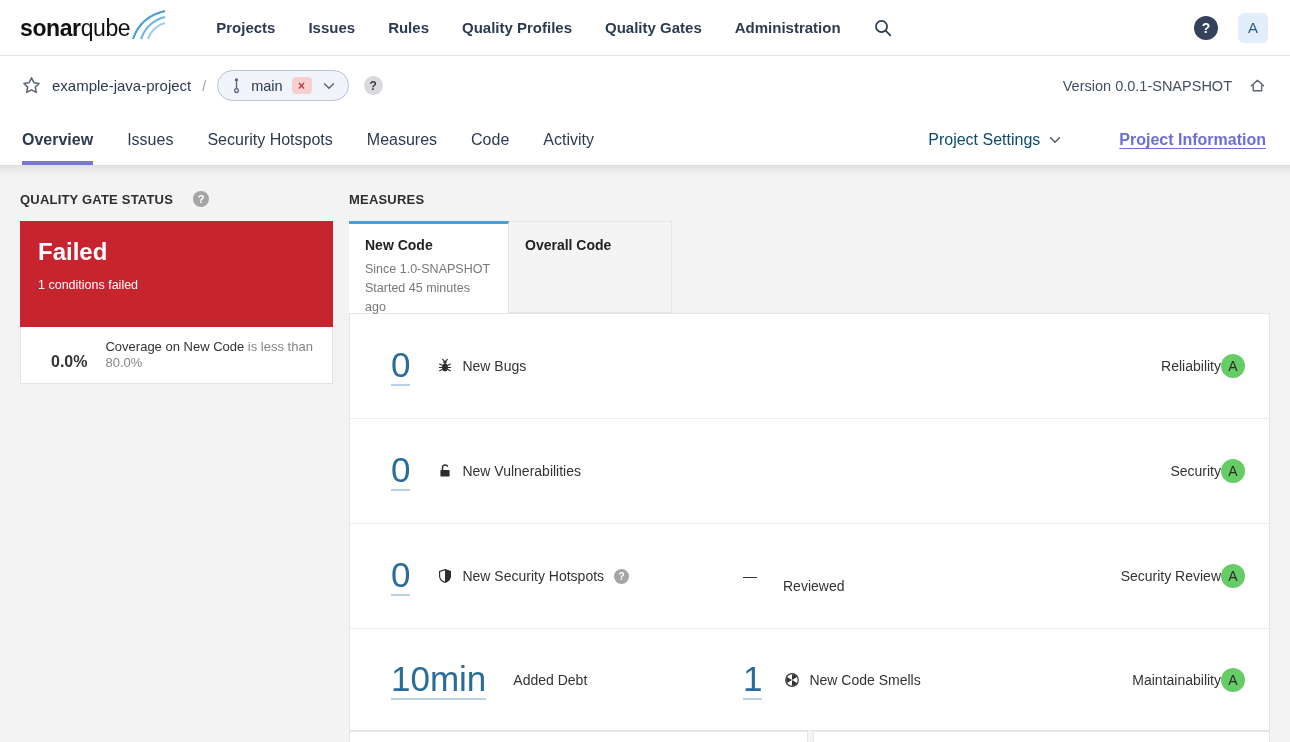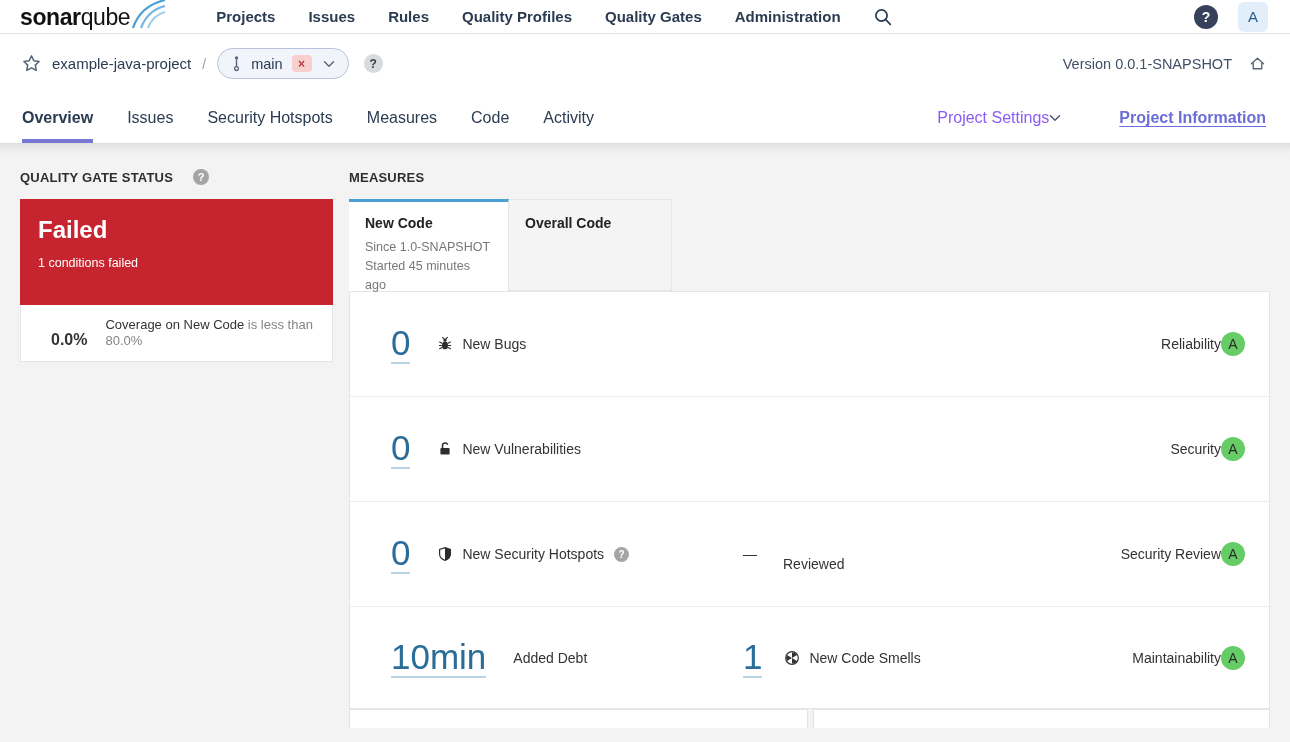--- a/index.html
+++ b/index.html
@@ -6,21 +6,21 @@
   html,body { margin:0; padding:0; }
   body {
     width:1290px; height:742px; overflow:hidden;
     font-family:"Liberation Sans", sans-serif;
     background:#f3f3f3; color:#333;
   }
   svg { display:block; }
 
   
   .topnav {
-    height:34px; background:#fff; border-bottom:1px solid #e3e3e3;
+    height:56px; background:#fff; border-bottom:1px solid #e3e3e3;
     display:flex; align-items:center; padding:0 22px 0 20px;
   }
   .logo { display:flex; align-items:flex-start; margin-right:50px; cursor:pointer; }
   .logo-text { font-size:23px; color:#111; letter-spacing:-0.4px; line-height:30px; }
   .logo-bold { font-weight:700; }
   .logo-light { font-weight:300; }
   .swoosh { margin-left:2px; margin-top:-3px; }
   .nav-items { display:flex; gap:33px; }
   .nav-item { font-size:15px; font-weight:600; color:#2b3b52; cursor:pointer; white-space:nowrap; }
   .search-btn { margin-left:33px; color:#2b3b52; cursor:pointer; }
@@ -69,21 +69,21 @@
   .tab {
     display:flex; align-items:center; font-size:16px; color:#2b3b52;
     margin-right:34px; position:relative; cursor:pointer; white-space:nowrap;
   }
   .tab.active { font-weight:700; }
   .tab.active::after {
     content:''; position:absolute; left:0; right:0; bottom:0; height:4px; background:#7678d4;
   }
   .tabs-right { margin-left:auto; display:flex; align-items:center; }
   .project-settings {
-    display:flex; align-items:center; font-size:16px; color:#8b5cf6;
+    display:flex; align-items:center; gap:9px; font-size:16px; color:#0c4a6e;
     margin-right:58px; cursor:pointer;
   }
   .ps-chevron { color:#4a5670; }
   .project-info {
     font-size:16px; font-weight:700; color:#6b6ed6; text-decoration:underline;
     text-underline-offset:3px; cursor:pointer;
   }
 
   
   .page-body {

